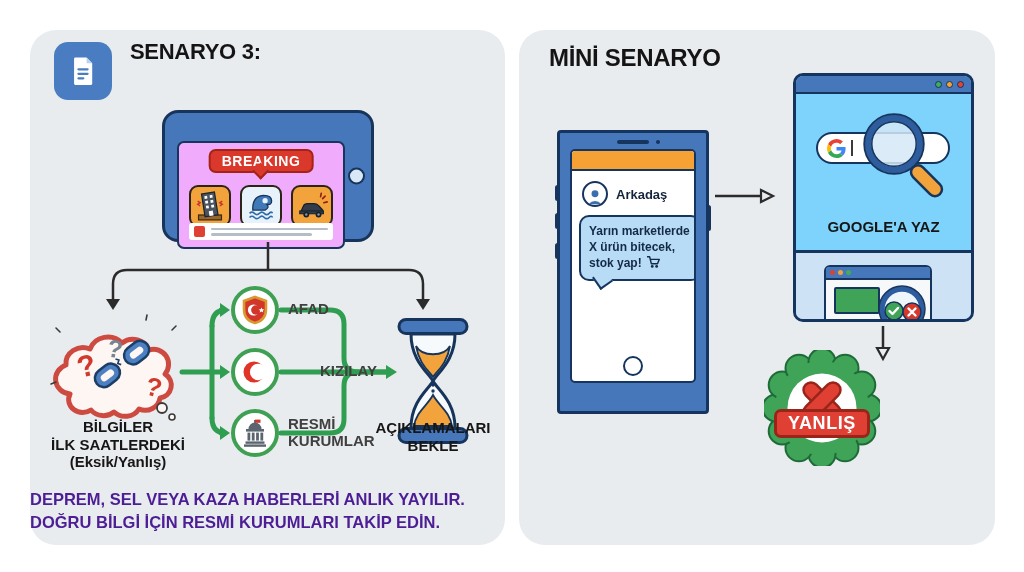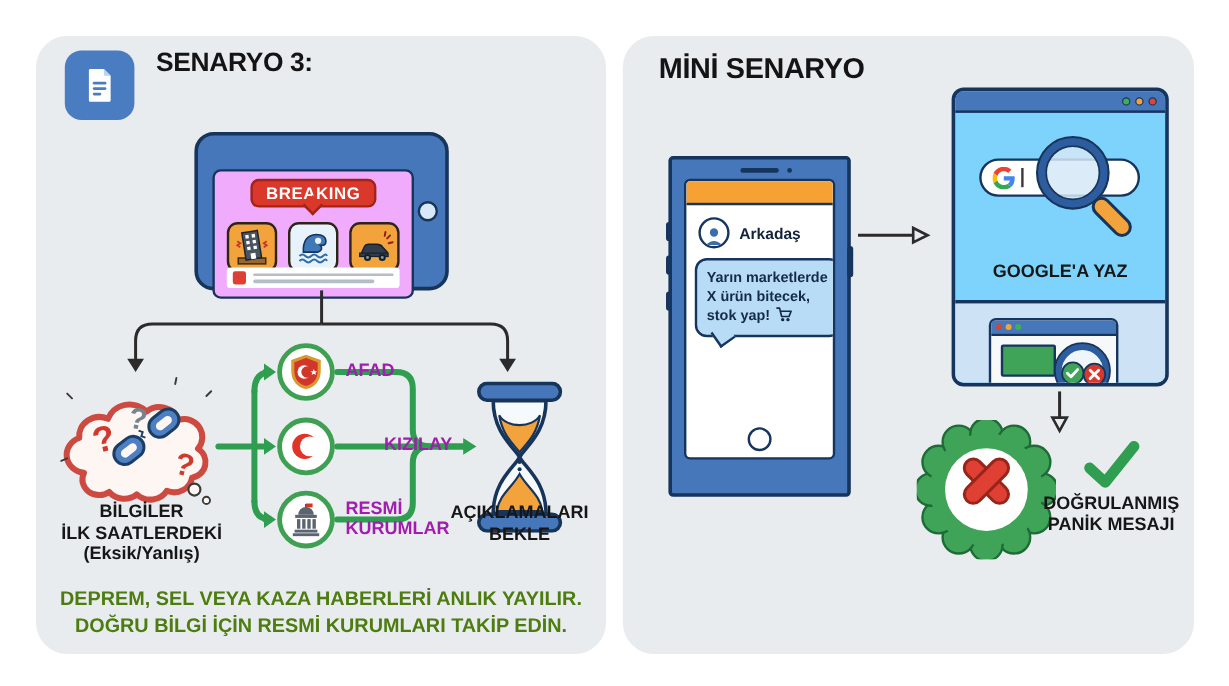--- a/index.html
+++ b/index.html
@@ -28,24 +28,24 @@
   .t-icon.orange { background:#f2a33c; }
   .t-icon.light  { background:#e8f2fb; }
   .newsbar { position:absolute; left:10px; right:10px; bottom:7px; height:17px; background:#ffffff; border-radius:3px; display:flex; align-items:center; padding:0 5px; gap:6px; }
   .newsbar .sq { width:11px; height:11px; background:#e04033; border-radius:2px; flex:0 0 auto; }
   .newsbar .lines { flex:1; display:flex; flex-direction:column; gap:3px; }
   .newsbar .lines div { height:2.5px; background:#b5bdc6; border-radius:2px; }
 
   
   .cloud-label { left:6px; top:388px; width:164px; text-align:center; font-size:15px; font-weight:bold; line-height:1.18; color:#161616; }
   .src-circle { width:48px; height:48px; border-radius:50%; background:#fff; border:4px solid #3fa053; display:flex; align-items:center; justify-content:center; }
-  .src-label { font-size:15px; font-weight:bold; color:#a21caf; line-height:1.12; }
+  .src-label { font-size:15px; font-weight:bold; color:#404040; line-height:1.12; }
   .hg-label { left:337px; top:389px; width:132px; text-align:center; font-size:15px; font-weight:bold; line-height:1.18; color:#161616; }
 
-  .footer { left:0; right:0; top:458px; text-align:center; font-size:16.5px; font-weight:bold; color:#4d7c0f; line-height:1.42; }
+  .footer { left:0; right:0; top:458px; text-align:left; font-size:16.5px; font-weight:bold; color:#4c1d95; line-height:1.42; }
 
   
   .rp-title { left:30px; top:14px; font-size:24px; font-weight:bold; color:#141414; letter-spacing:-0.3px; }
 
   .phone { left:38px; top:100px; width:152px; height:284px; background:#4577ba; border:3px solid #16355e; border-radius:4px; }
   .bump { position:absolute; background:#16355e; border-radius:3px; }
   .p-screen { position:absolute; left:10px; right:10px; top:16px; bottom:28px; background:#fff; border:2px solid #16355e; border-radius:5px; overflow:hidden; }
   .p-bar { height:20px; background:#f5a133; border-bottom:2.5px solid #16355e; }
   .notch { position:absolute; top:7px; left:50%; transform:translateX(-50%); width:32px; height:4px; background:#16355e; border-radius:2px; }
   .notch-dot { position:absolute; top:7px; left:calc(50% + 23px); width:4px; height:4px; background:#16355e; border-radius:50%; }
@@ -370,26 +370,18 @@
             <circle cx="23" cy="-39.8" r="13.5"></circle>
             <circle cx="39.8" cy="-23" r="13.5"></circle>
         </g>
         <circle cx="0" cy="0" r="47" fill="#3fa458"></circle>
         <circle cx="0" cy="0" r="34.5" fill="#ffffff"></circle>
         <g transform="translate(0,-7)">
           <rect x="-23" y="-7.5" width="46" height="15" rx="7.5" fill="#e04033" stroke="#99241a" stroke-width="2.5" transform="rotate(45)"></rect>
           <rect x="-23" y="-7.5" width="46" height="15" rx="7.5" fill="#e04033" stroke="#99241a" stroke-width="2.5" transform="rotate(-45)"></rect>
         </g>
       </svg>
-    </div>
-
-    <div class="abs verified">
-      <svg style="margin:0 auto;" width="48" height="42" viewBox="0 0 48 42">
-        <path d="M6 24 L19 36 L43 6" stroke="#2f9e50" stroke-width="9" fill="none" stroke-linecap="round" stroke-linejoin="round"></path>
-      </svg>
-      <div class="txt">
-        <div>DOĞRULANMIŞ</div>
-        <div>PANİK MESAJI</div>
-      </div>
-    </div>
+      <div class="wrong-banner">YANLIŞ</div>
+    </div>
+
 
   </div>
 </div>
 
 </body></html>

